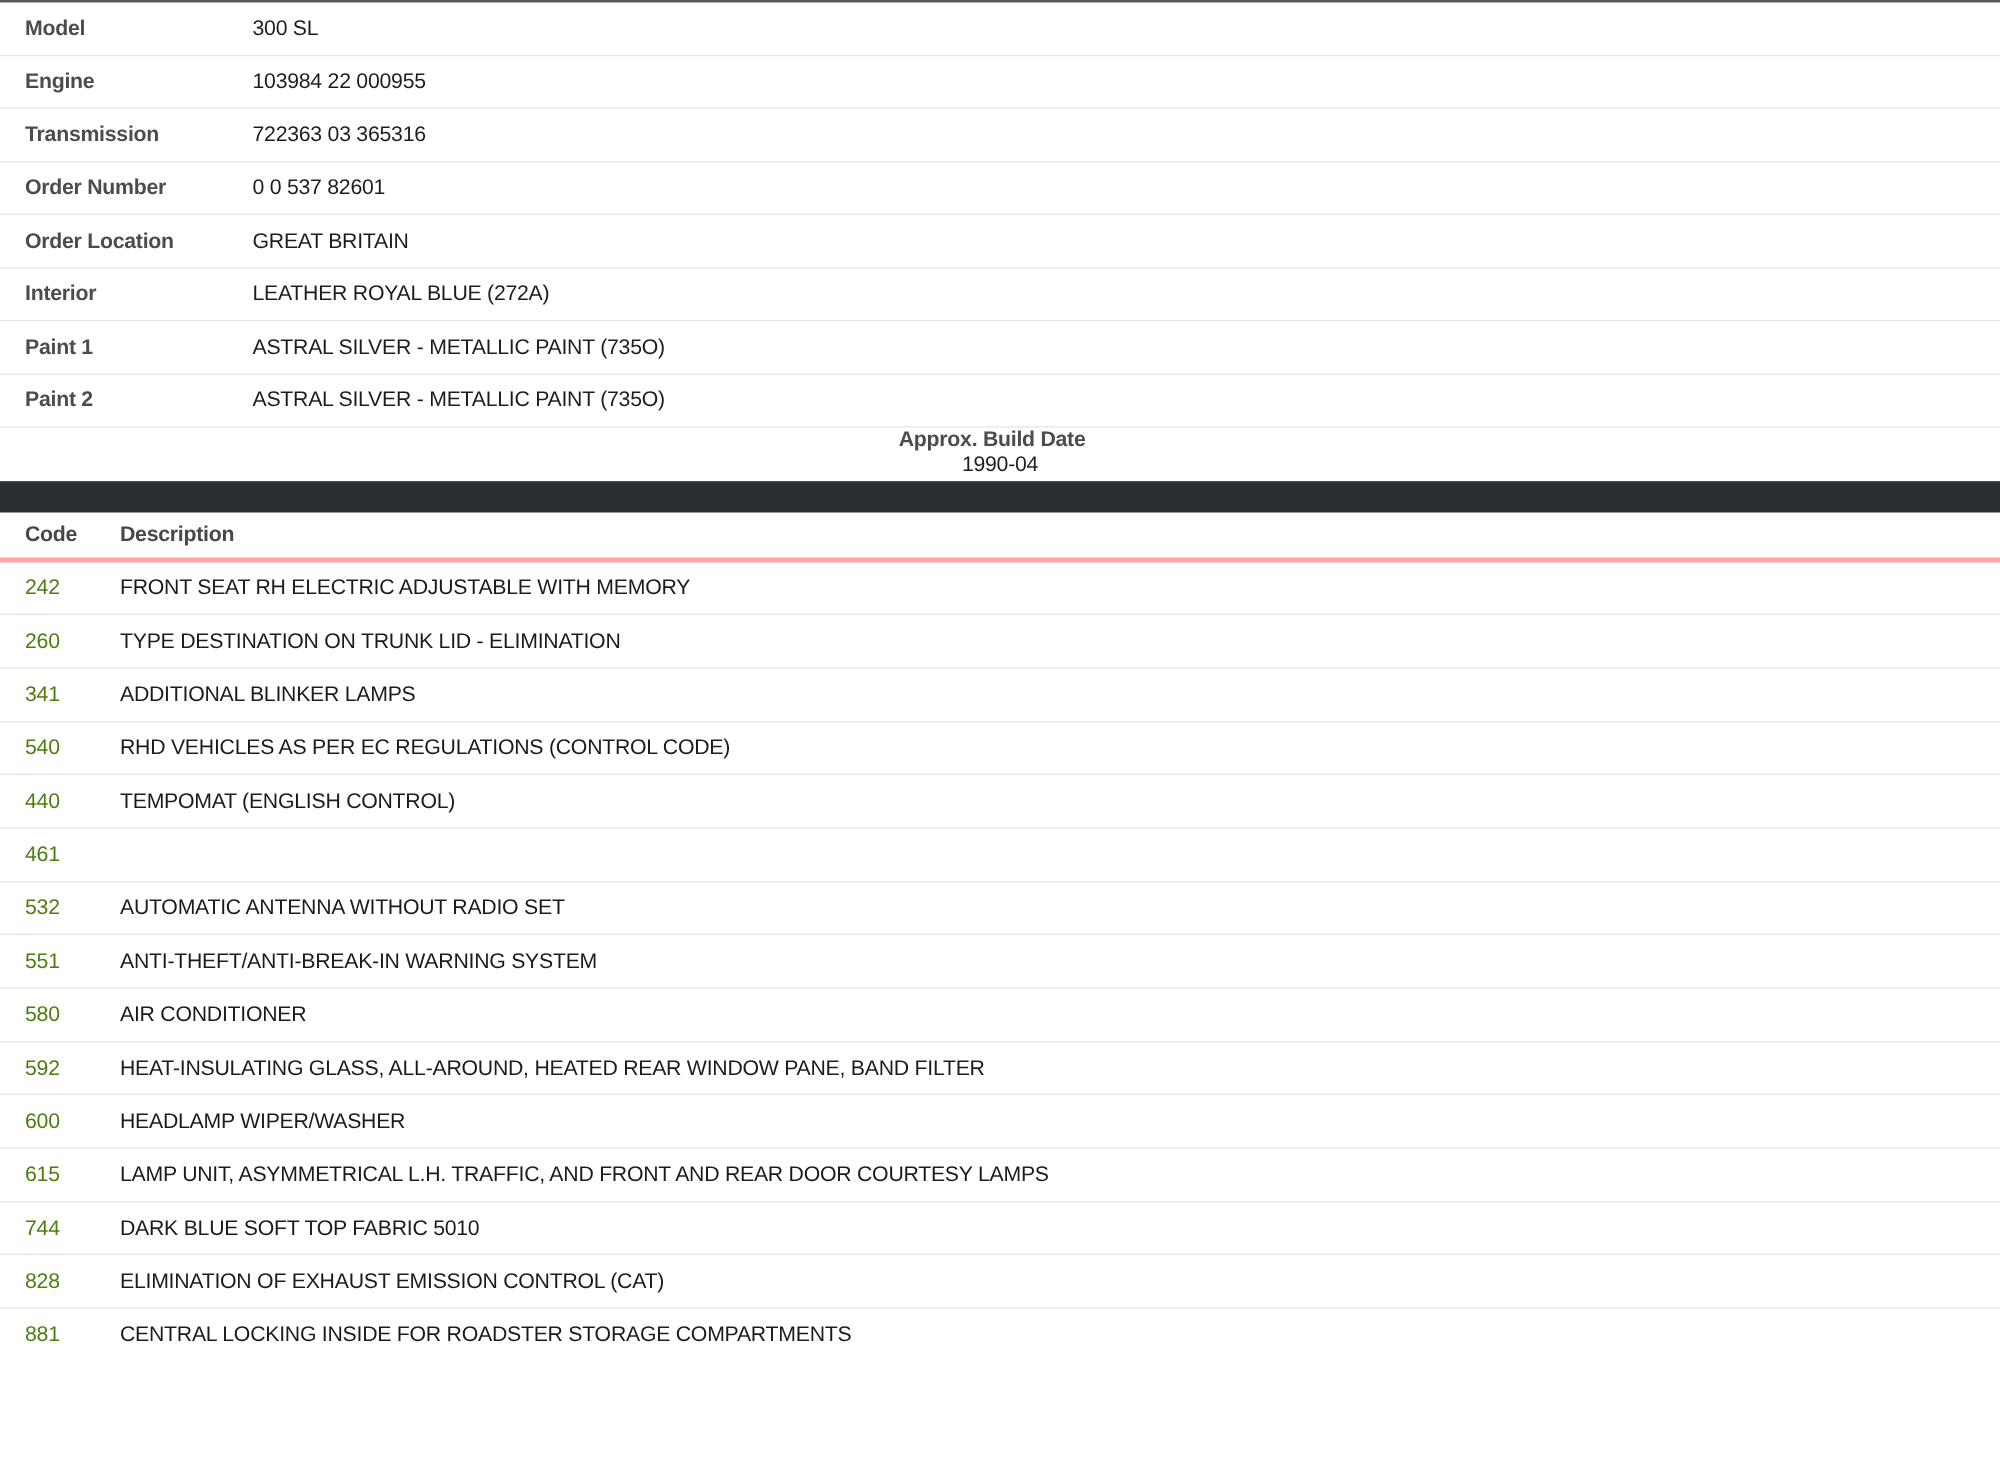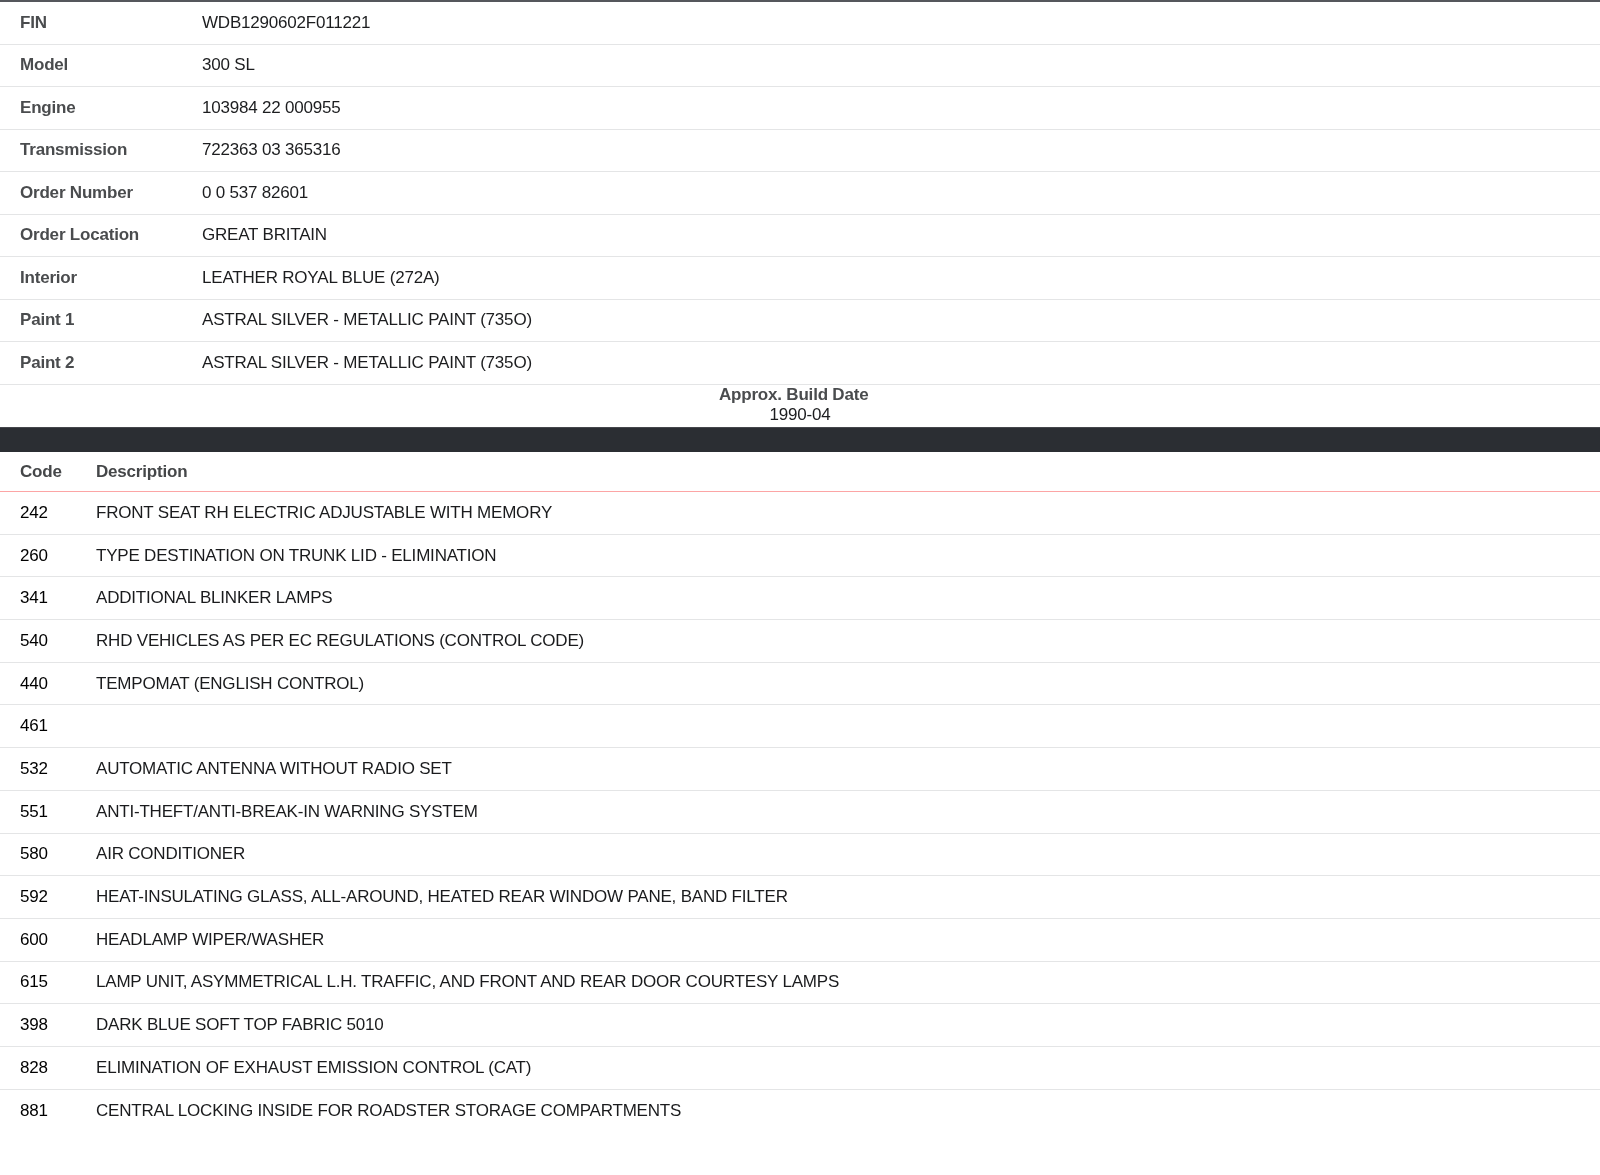--- a/index.html
+++ b/index.html
@@ -53,21 +53,21 @@
     background: #2b2e33;
     border-top: 1px solid #45474c;
     box-sizing: border-box;
   }
   
   .codes-header {
     display: flex;
     align-items: center;
     height: 40px;
     box-sizing: border-box;
-    border-bottom: 1px solid #fca5a5;
+    border-bottom: 4px solid #fca5a5;
     letter-spacing: -0.2px;
   }
   .codes-header .col-code,
   .codes-header .col-desc {
     font-size: 17px;
     font-weight: 700;
     color: #454749;
   }
   .code-row {
     display: flex;
@@ -82,43 +82,39 @@
   }
   .col-code {
     box-sizing: border-box;
     width: 96px;
     padding-left: 20px;
     flex: none;
   }
   .code-row .col-code {
     font-size: 17px;
     font-weight: 400;
-    color: #000000;
+    color: #4d7c0f;
   }
   .col-desc {
     flex: 1;
   }
   .code-row .col-desc {
     font-size: 17px;
     font-weight: 400;
     color: #1a1b1d;
   }
 </style>
 </head>
 <body>
 
 <div class="page">
 
   <div class="top-edge"></div>
 
   <div class="spec-table">
-    <div class="spec-row">
-      <div class="spec-label">FIN</div>
-      <div class="spec-value">WDB1290602F011221</div>
-    </div>
     <div class="spec-row">
       <div class="spec-label">Model</div>
       <div class="spec-value">300 SL</div>
     </div>
     <div class="spec-row">
       <div class="spec-label">Engine</div>
       <div class="spec-value">103984 22 000955</div>
     </div>
     <div class="spec-row">
       <div class="spec-label">Transmission</div>
@@ -199,21 +195,21 @@
     </div>
     <div class="code-row">
       <div class="col-code">600</div>
       <div class="col-desc">HEADLAMP WIPER/WASHER</div>
     </div>
     <div class="code-row">
       <div class="col-code">615</div>
       <div class="col-desc">LAMP UNIT, ASYMMETRICAL L.H. TRAFFIC, AND FRONT AND REAR DOOR COURTESY LAMPS</div>
     </div>
     <div class="code-row">
-      <div class="col-code">398</div>
+      <div class="col-code">744</div>
       <div class="col-desc">DARK BLUE SOFT TOP FABRIC 5010</div>
     </div>
     <div class="code-row">
       <div class="col-code">828</div>
       <div class="col-desc">ELIMINATION OF EXHAUST EMISSION CONTROL (CAT)</div>
     </div>
     <div class="code-row">
       <div class="col-code">881</div>
       <div class="col-desc">CENTRAL LOCKING INSIDE FOR ROADSTER STORAGE COMPARTMENTS</div>
     </div>

